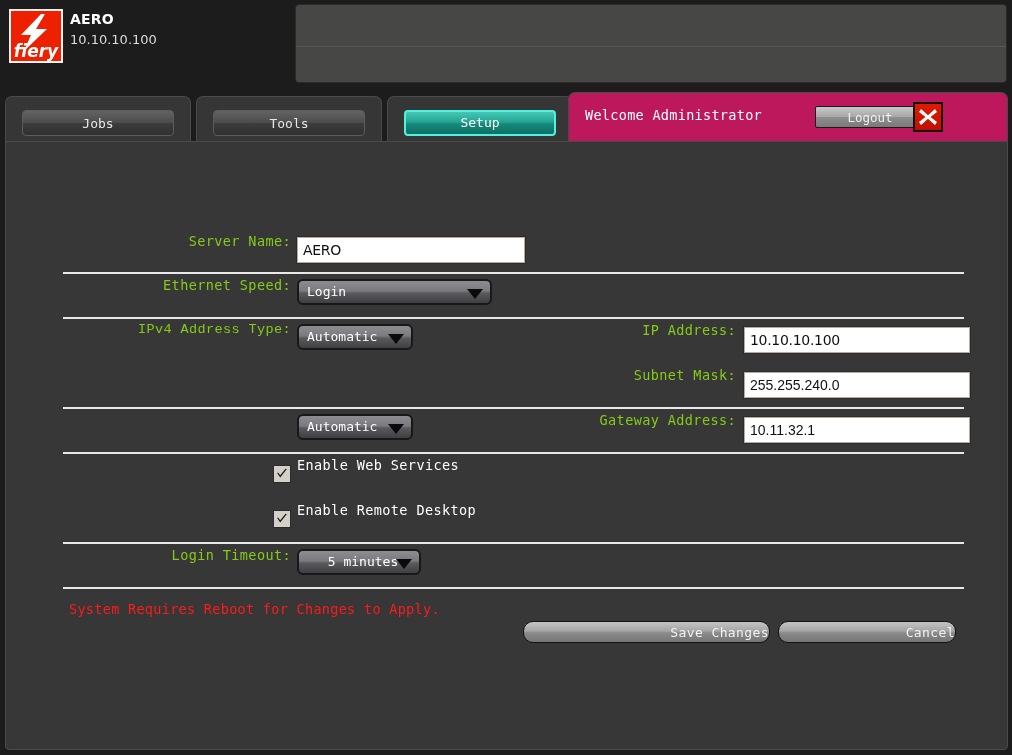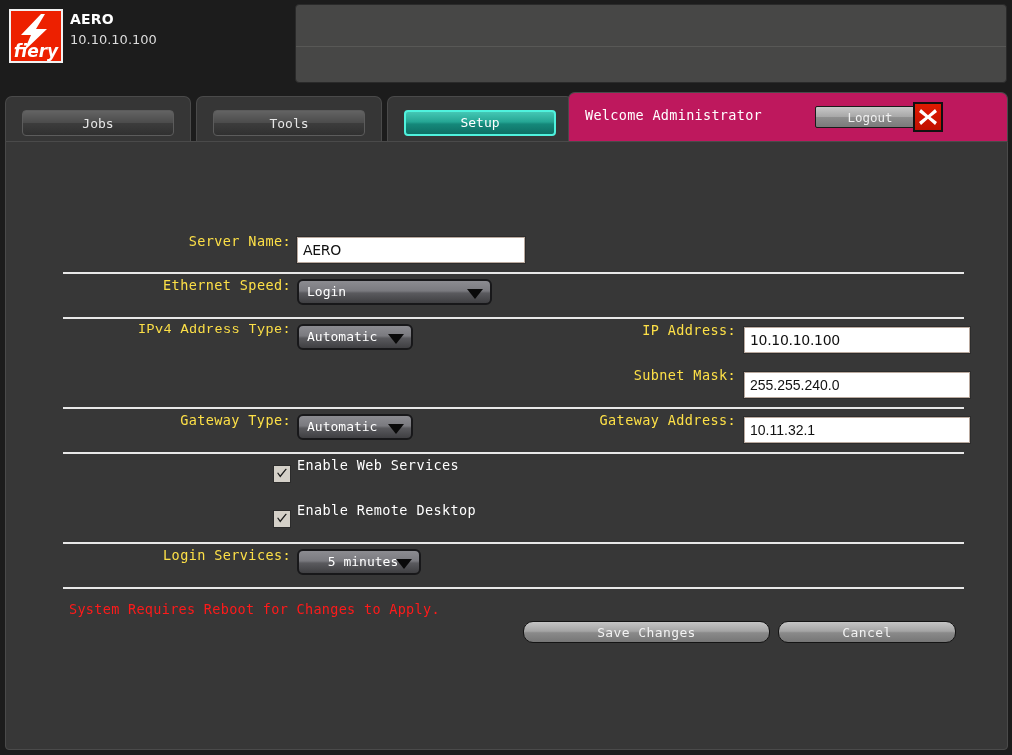--- a/index.html
+++ b/index.html
@@ -169,21 +169,21 @@
   .sep {
     position: absolute;
     left: 57px;
     width: 901px;
     height: 2px;
     background: #e8e8e8;
   }
 
   .lbl {
     position: absolute;
-    color: #fde047;
+    color: #84cc16;
     font-size: 13.5px;
     letter-spacing: 0.4px;
     text-align: right;
     white-space: nowrap;
   }
 
   .txtbox {
     position: absolute;
     background: #ffffff;
     border: 1px solid #b9a99e;
@@ -249,21 +249,21 @@
   }
 
   .actbtn {
     position: absolute;
     height: 22px;
     background: linear-gradient(to bottom, #c4c4c4 0%, #a4a4a4 46%, #8a8a8a 54%, #767676 100%);
     border: 1px solid #141414;
     border-radius: 10px;
     color: #f2f2f2;
     font-size: 13px;
-    text-align: center;
+    text-align: right;
     line-height: 21px;
     letter-spacing: 0.4px;
     cursor: pointer;
   }
 </style>
 </head>
 <body>
 
 <div id="app">
 
@@ -334,21 +334,20 @@
       <span>Automatic</span>
       <span class="arrow"></span>
     </div>
 
     <div class="lbl" style="left:490px; top:180px; width:240px;">IP Address:</div>
     <input class="txtbox prop" style="left: 738px; top: 185px; width: 226px;" value="10.10.10.100">
 
     <div class="lbl" style="left:490px; top:225px; width:240px;">Subnet Mask:</div>
     <input class="txtbox" style="left: 738px; top: 230px; width: 226px;" value="255.255.240.0">
 
-    <div class="lbl" style="left:60px; top:270px; width:225px;">Gateway Type:</div>
     <div class="ddl" style="left:291px; top:272px; width:116px;">
       <span>Automatic</span>
       <span class="arrow"></span>
     </div>
 
     <div class="lbl" style="left:490px; top:270px; width:240px;">Gateway Address:</div>
     <input class="txtbox" style="left: 738px; top: 275px; width: 226px;" value="10.11.32.1">
 
     <div class="cbx" style="left:267px; top:323px;">
       <svg viewBox="0 0 18 18" xmlns="http://www.w3.org/2000/svg">
@@ -357,21 +356,21 @@
     </div>
     <div class="cbx-lbl" style="left:291px; top:315px;">Enable Web Services</div>
 
     <div class="cbx" style="left:267px; top:368px;">
       <svg viewBox="0 0 18 18" xmlns="http://www.w3.org/2000/svg">
         <path d="M3.5 8 L7 13 L14.5 3.5 L13 3 L7 10.5 L4.6 7.2 Z" fill="#1a1a1a"></path>
       </svg>
     </div>
     <div class="cbx-lbl" style="left:291px; top:360px;">Enable Remote Desktop</div>
 
-    <div class="lbl" style="left:60px; top:405px; width:225px;">Login Services:</div>
+    <div class="lbl" style="left:60px; top:405px; width:225px;">Login Timeout:</div>
     <div class="ddl" style="left:291px; top:407px; width:124px;text-align:center;">
       <span>5 minutes</span>
       <span class="arrow"></span>
     </div>
 
     <div id="warn">System Requires Reboot for Changes to Apply.</div>
 
     <div class="actbtn" style="left:517px; top:479px; width:247px;">Save Changes</div>
     <div class="actbtn" style="left:772px; top:479px; width:178px;">Cancel</div>
 

